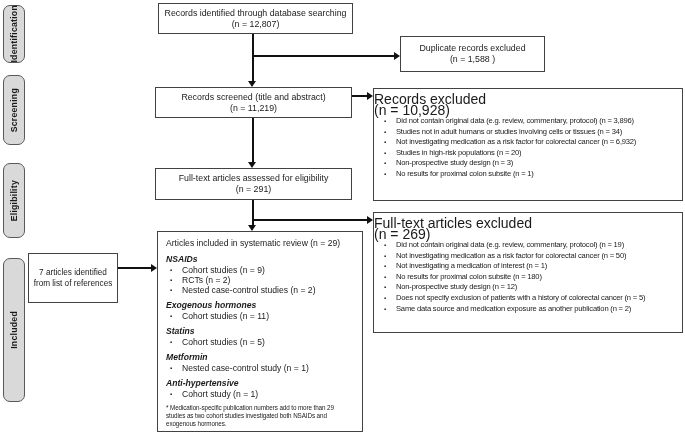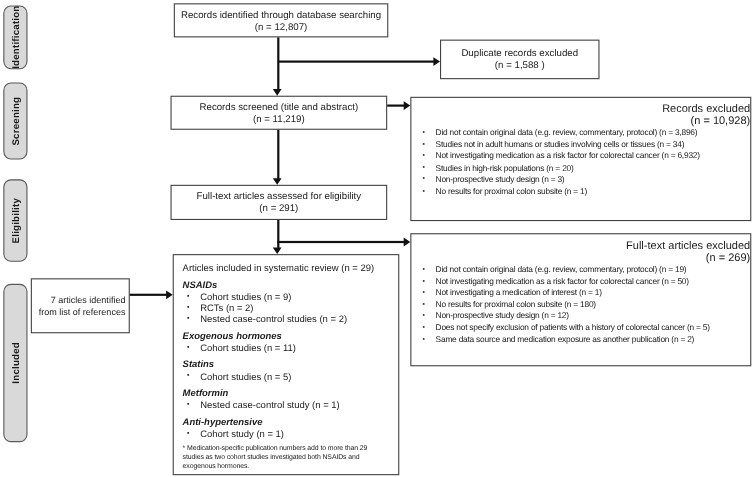--- a/index.html
+++ b/index.html
@@ -15,24 +15,24 @@
   .stage span{
     writing-mode:vertical-rl;transform:rotate(180deg);
     font-weight:bold;font-size:8.8px;letter-spacing:.2px;white-space:nowrap;
   }
   .box{
     position:absolute;background:#fff;border:1.5px solid #424242;
     box-sizing:border-box;
   }
   .center-box{
     display:flex;flex-direction:column;justify-content:center;align-items:center;
-    text-align:right;font-size:8.8px;line-height:11px;
+    text-align:center;font-size:8.8px;line-height:11px;
   }
   .excl-title{
-    text-align:right;font-size:10px;line-height:11px;padding-top:5px;
+    text-align:left;font-size:14px;line-height:11px;padding-top:5px;
   }
   .bullets{margin-top:0;}
   .bullet-item{
     position:relative;padding-left:22px;font-size:7.6px;line-height:10.6px;
     letter-spacing:-0.2px;white-space:nowrap;
   }
   .bullet-item .bullet{
     position:absolute;left:10px;top:0;font-size:6px;line-height:10.6px;
   }
   #box-included{padding:6px 4px 0 8px;font-size:8.6px;line-height:10px;}

